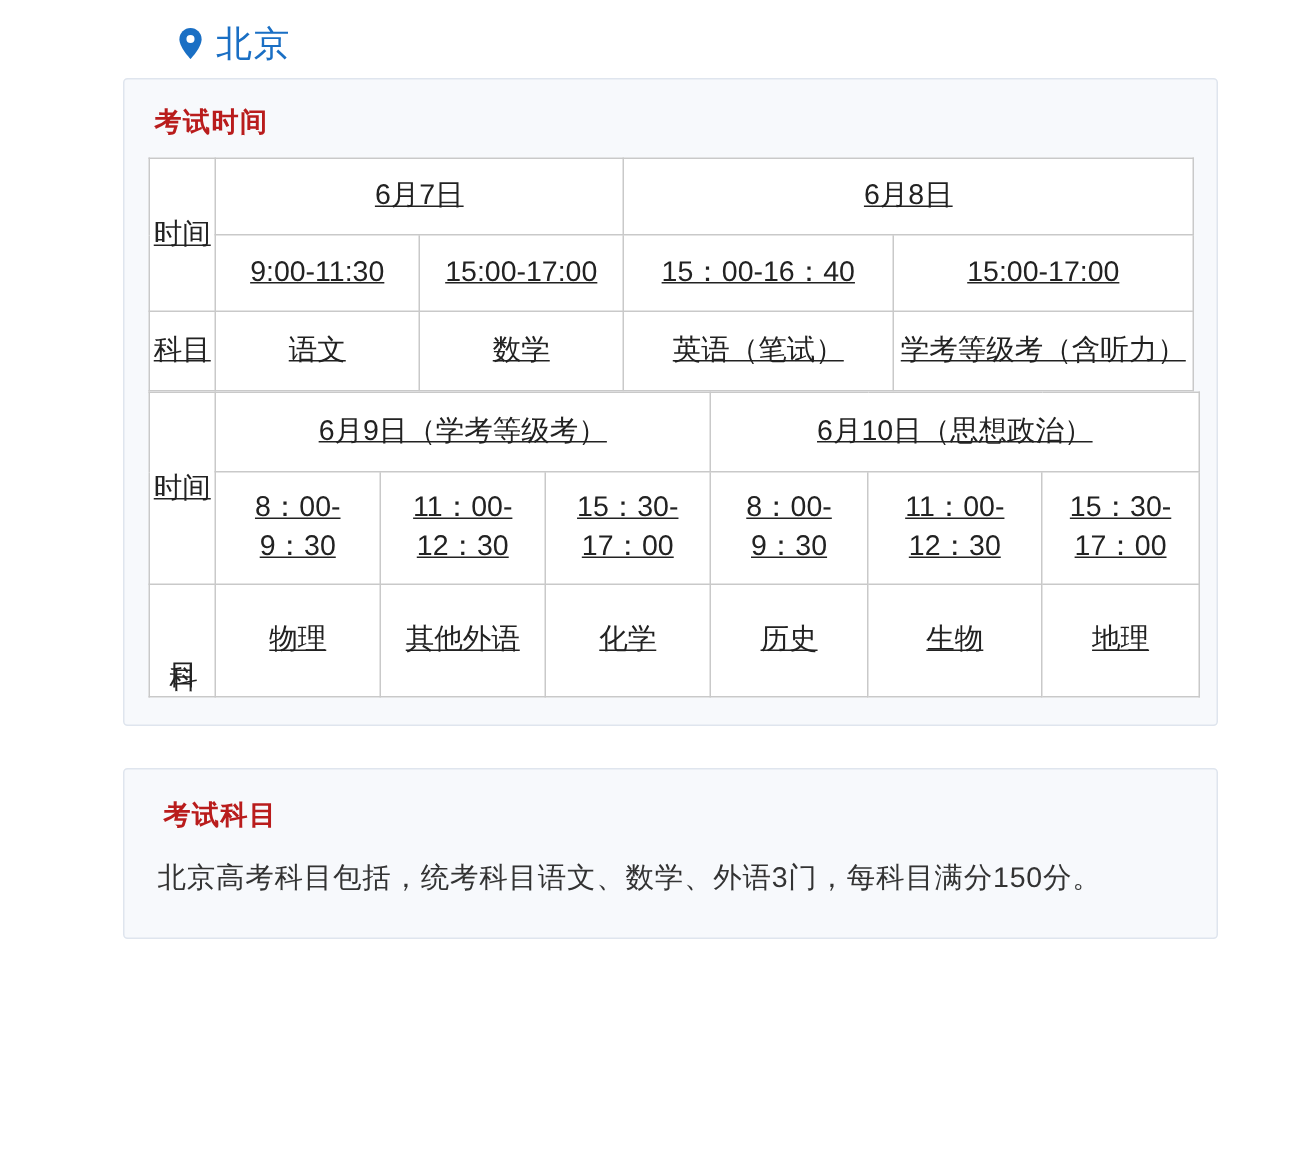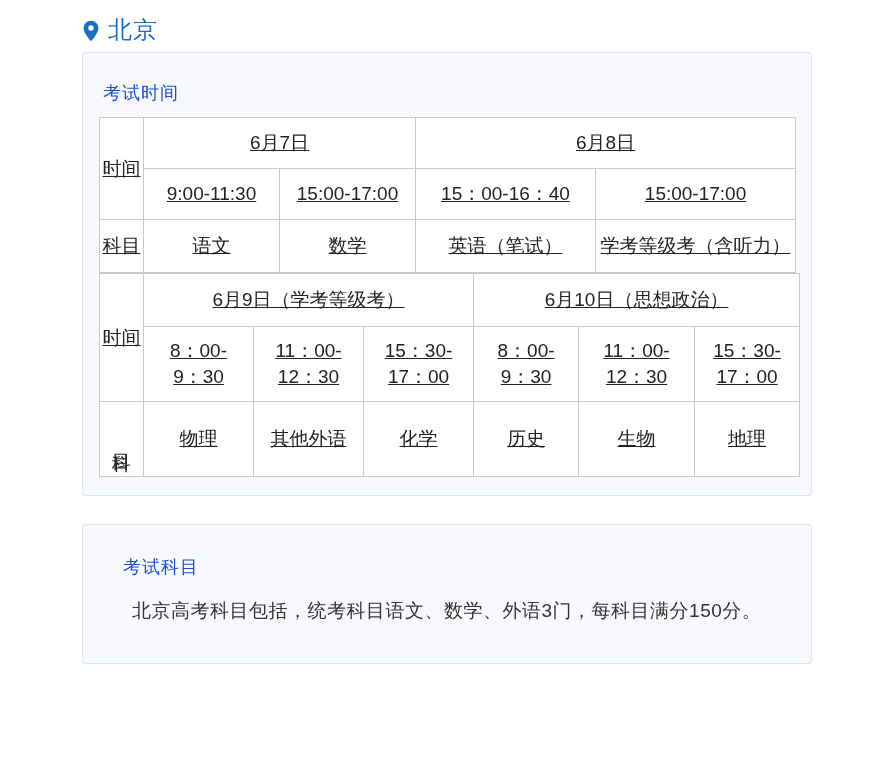--- a/index.html
+++ b/index.html
@@ -17,23 +17,24 @@
   .page {
     position: relative;
     width: 877px;
     height: 775px;
     box-sizing: border-box;
   }
 
   
   .location {
     display: flex;
-    align-items: flex-end;
+    align-items: flex-start;
     gap: 8px;
     padding: 18px 0 10px 82px;
+    margin-left: 36px;
   }
   .pin-icon {
     width: 18px;
     height: 22px;
     display: block;
   }
   .location-name {
     font-size: 24px;
     color: #1a6fc4;
     line-height: 1;
@@ -47,27 +48,27 @@
     width: 730px;
     background: #f7f9fc;
     border: 1px solid #dfe5ee;
     border-radius: 3px;
   }
   .card-schedule {
     padding: 14px 16px 18px 16px;
   }
   .card-subjects {
     margin-top: 28px;
-    padding: 16px 22px 20px 36px;
+    padding: 16px 22px 20px 22px;
   }
   .card-title {
     font-size: 18px;
-    font-weight: normal;
-    color: #1d4ed8;
-    margin: 14px 0 12px 4px;
+    font-weight: bold;
+    color: #b91c1c;
+    margin: 2px 0 12px 4px;
     letter-spacing: 1px;
   }
 
   
   table.schedule {
     border-collapse: collapse;
     width: 100%;
     background: #ffffff;
     table-layout: fixed;
   }
@@ -92,21 +93,21 @@
   .row-h4 td { height: 40px; }
   .row-two-line td { height: 62px; }
   .row-tall td { height: 62px; }
   .two-line span { display: block; }
 
   
   .subject-para {
     font-size: 19px;
     line-height: 2;
     color: #333333;
-    margin: 13px;
+    margin: 0;
     text-align: justify;
     letter-spacing: 0.5px;
   }
   .subject-para + .subject-para {
     margin-top: 2px;
   }
 </style>
 </head>
 <body>
 

